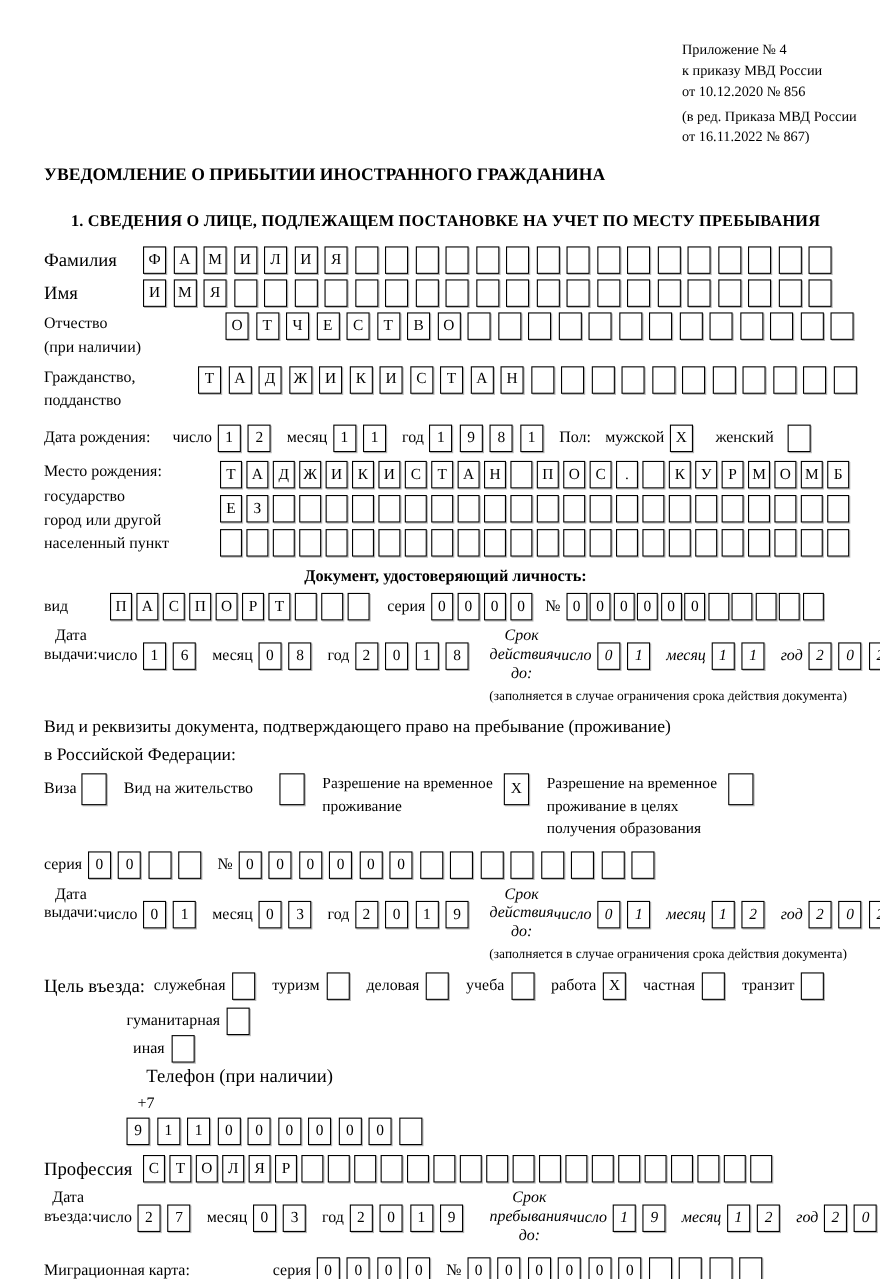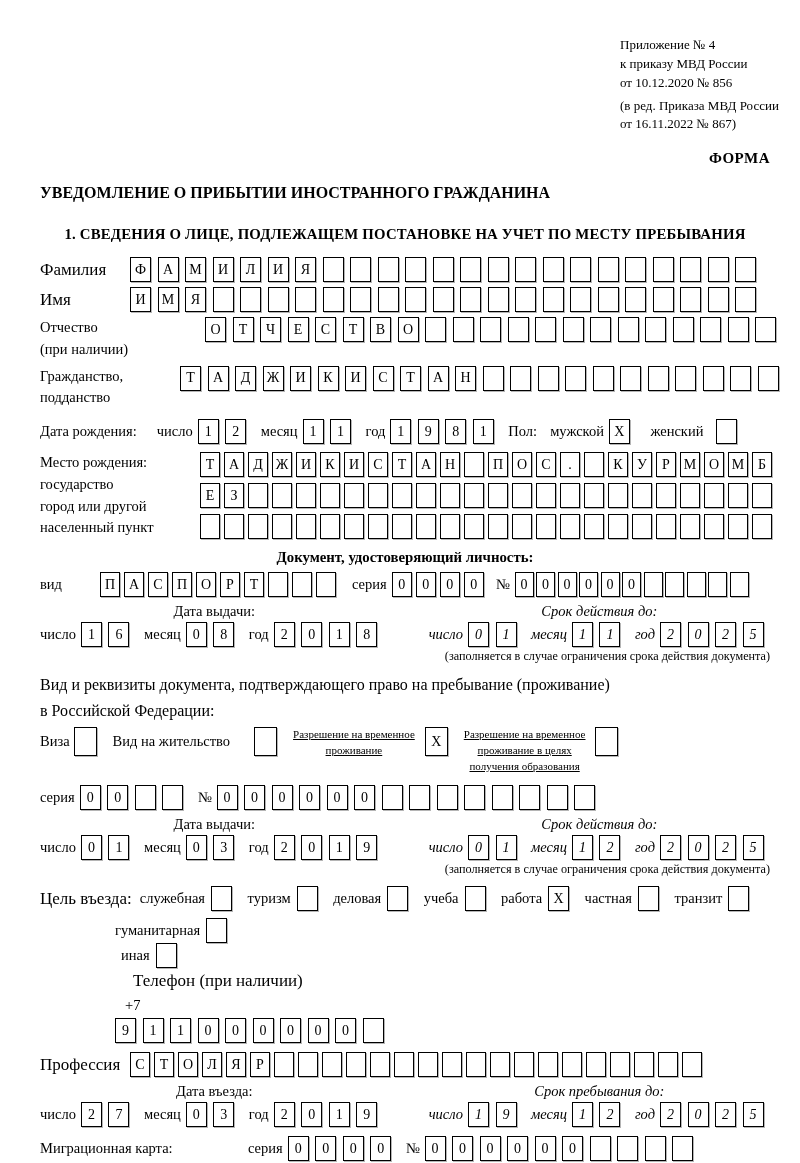--- a/index.html
+++ b/index.html
@@ -31,52 +31,51 @@
   .cells.t .cell{width:19px;margin-right:2.5px;}
   .cells.cb .cell{width:23px;height:29px;margin-right:0;}
   .stack{display:flex;flex-direction:column;}
   .stack .cells{margin-bottom:6px;}
   
   .grp{display:flex;align-items:center;flex-wrap:nowrap;}
   .grp .lbl{margin:0 5px 0 8px;line-height:25px;flex:none;}
   .grp .lbl.first{margin-left:0;}
   
   .daterow{display:flex;margin-top:6px;}
-  .datecol{display:flex;flex-direction:column;}
+  .datecol{display:flex;}
   .datecol.left{width:365px;}
   .datecol.right{margin-left:40px;font-style:italic;}
   .datehead{text-align:center;font-size:14.5px;margin-bottom:2px;}
   .noterow{font-size:12.2px;text-align:right;margin-top:2px;}
   .dochead{text-align:center;font-weight:bold;font-size:14.8px;margin-top:4px;}
   .intro{font-size:16px;line-height:1.6;margin-top:8px;}
   
   .optrow{display:flex;align-items:flex-start;margin-top:4px;}
   .opt{display:flex;align-items:flex-start;margin-right:16px;}
   .opt .olbl{margin-right:10px;line-height:29px;}
-  .opt .olines{margin-right:10px;font-size:11px;line-height:1.45;text-align:center;text-decoration:underline;}
+  .opt .olines{margin-right:10px;font-size:14px;line-height:1.45;text-align:left;}
   .popt{display:flex;align-items:center;margin-right:9px;}
   .popt .plbl{margin-right:6px;line-height:25px;}
   .indent75{margin-left:75px;}
   .phone-prefix{margin:0 6px 0 10px;line-height:25px;}
   .rep{display:flex;margin-top:6px;}
 </style>
 </head>
 <body>
 
 <div class="page">
 
   <div class="appendix">
     <div>Приложение № 4</div>
     <div>к приказу МВД России</div>
     <div>от 10.12.2020 № 856</div>
     <div class="amend">(в ред. Приказа МВД России</div>
     <div>от 16.11.2022 № 867)</div>
   </div>
 
-  <div class="forma">ФОРМА</div>
 
   <div class="title">
     <div>УВЕДОМЛЕНИЕ О ПРИБЫТИИ ИНОСТРАННОГО ГРАЖДАНИНА</div>
   </div>
 
   <div class="sec1">1. СВЕДЕНИЯ О ЛИЦЕ, ПОДЛЕЖАЩЕМ ПОСТАНОВКЕ НА УЧЕТ ПО МЕСТУ ПРЕБЫВАНИЯ</div>
 
   <div class="frow" style="margin-top:14px;">
     <span class="flabel w90">Фамилия</span>
     <span class="cells">

